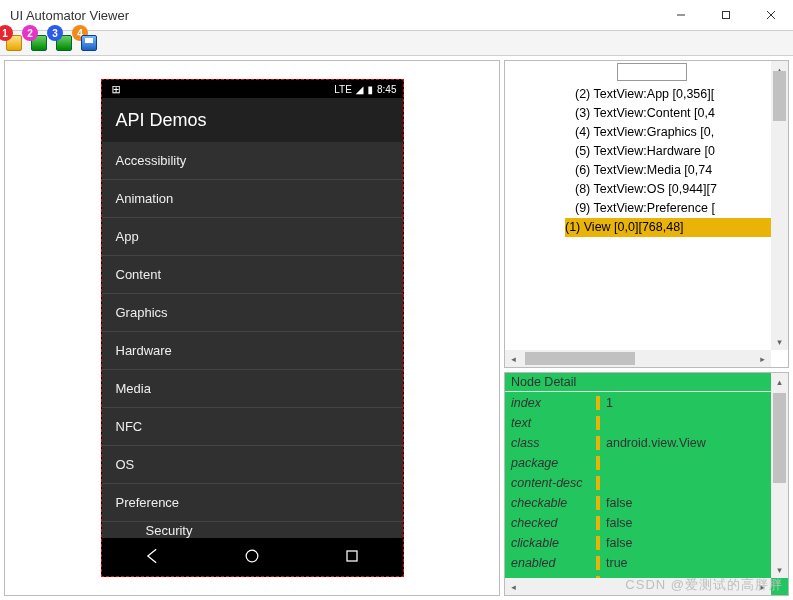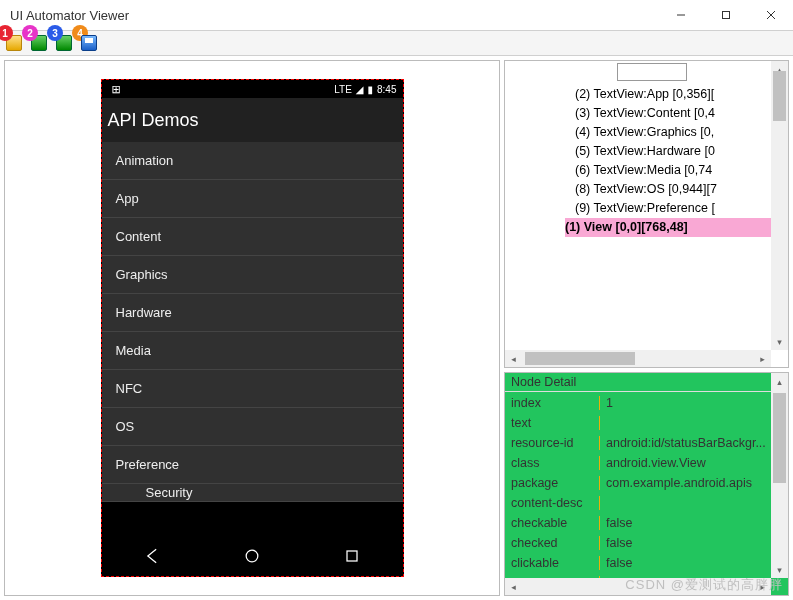--- a/index.html
+++ b/index.html
@@ -27,48 +27,48 @@
 
 
 .main { display:flex; height: calc(100% - 56px); padding:4px; gap:4px; }
 .left { flex: 1; border:1px solid #bbb; display:flex; align-items:center; justify-content:center; background:#fff; position:relative; }
 .right { width: 285px; display:flex; flex-direction:column; gap:4px; }
 
 
 .phone { width: 303px; height: 498px; background:#000; position:relative; border:1px dashed #f00; }
 .pstatus { height:18px; background:#000; color:#fff; display:flex; align-items:center; font-size:10px; padding:0 6px; }
 .pstatus .apps{ font-size:11px; } .pstatus .sp{flex:1;} .pstatus span{margin-left:4px;}
-.pheader { height:44px; background:#212121; color:#fff; font-size:18px; font-weight:500; display:flex; align-items:center; padding-left:6px; }
+.pheader { height:44px; background:#212121; color:#fff; font-size:18px; font-weight:500; display:flex; align-items:center; padding-left:14px; }
 .plist { }
 .pitem { height:38px; border-bottom:1px solid #444; background:#303030; color:#eee; font-size:13px; display:flex; align-items:center; padding-left:14px; }
 .pnav { position:absolute; bottom:0; left:0; right:0; height:38px; background:#000; display:flex; align-items:center; justify-content:space-around; }
 .pnav svg { width:20px; height:20px; }
 
 
 .treepane { flex:1; border:1px solid #bbb; background:#fff; position:relative; overflow:hidden; font-size:12.5px; }
 .treepane .header-box { position:absolute; top:2px; left:112px; width:70px; height:18px; border:1px solid #999; background:#fff; }
 .tree-scroll { position:absolute; top:24px; left:0; right:17px; bottom:17px; overflow:hidden; padding-left:70px; line-height:19px;}
 .tree-item { white-space:nowrap; overflow:hidden; }
 .tree-item.lvl2 { padding-left:0px; margin-left:-10px; }
-.tree-item.sel { background:#f9a8d4;font-weight:bold; }
+.tree-item.sel { background:#eab308; }
 .vscroll { position:absolute; top:0; right:0; width:17px; bottom:17px; background:#f0f0f0; }
 .vscroll .thumb { position:absolute; left:2px; right:2px; top:10px; height:50px; background:#c1c1c1; }
 .vscroll .arr { position:absolute; left:0; right:0; height:17px; display:flex; align-items:center; justify-content:center; font-size:9px; color:#666; }
 .vscroll .up{top:0;} .vscroll .down{bottom:0;}
 .hscroll { position:absolute; left:0; right:17px; bottom:0; height:17px; background:#f0f0f0; }
 .hscroll .thumb { position:absolute; top:2px; bottom:2px; left:20px; width:110px; background:#c1c1c1; }
 .hscroll .arr { position:absolute; top:0; bottom:0; width:17px; display:flex; align-items:center; justify-content:center; font-size:9px; color:#666; }
 .hscroll .lft{left:0;} .hscroll .rgt{right:0;}
 
 
 .detailpane { height: 224px; border:1px solid #bbb; background:#22c55e; position:relative; overflow:hidden; font-size:12.5px; }
 .detailpane .dtitle { padding:2px 6px; border-bottom:1px solid #ddd; color:#333; }
 .dtable { position:absolute; top:20px; left:0; right:17px; bottom:17px; overflow:hidden; }
 .drow { display:flex; height:20px; align-items:center; }
-.drow .k { width:95px; padding-left:6px; border-right:1px solid #eab308; color:#333; white-space:nowrap; overflow:hidden; }
+.drow .k { width:95px; padding-left:6px; border-right:4px solid #eab308; color:#333; white-space:nowrap; overflow:hidden;font-style:italic; }
 .drow .v { flex:1; padding-left:6px; color:#333; white-space:nowrap; overflow:hidden; }
 .detailpane .vscroll .thumb { top:20px; height:90px; }
 
 
 .wm { position:absolute; bottom:6px; right:10px; color:#bfbfbf; font-size:13px; font-family: "Microsoft YaHei",sans-serif; pointer-events:none; letter-spacing:1px; }
 </style>
 </head>
 <body>
 
 <div class="titlebar">
@@ -118,20 +118,21 @@
       <div class="pstatus">
         <span class="apps">⊞</span>
         <span class="sp"></span>
         <span>LTE</span>
         <span>◢</span>
         <span>▮</span>
         <span>8:45</span>
       </div>
       <div class="pheader">API Demos</div>
       <div class="plist">
+        <div class="pitem">Accessibility</div>
         <div class="pitem">Animation</div>
         <div class="pitem">App</div>
         <div class="pitem">Content</div>
         <div class="pitem">Graphics</div>
         <div class="pitem">Hardware</div>
         <div class="pitem">Media</div>
         <div class="pitem">NFC</div>
         <div class="pitem">OS</div>
         <div class="pitem">Preference</div>
         <div class="pitem" style="height:18px;padding-left:44px;">Security</div>
@@ -180,30 +181,25 @@
       <div class="dtable">
         <div class="drow">
             <div class="k">index</div>
             <div class="v">1</div>
           </div>
         <div class="drow">
             <div class="k">text</div>
             <div class="v"></div>
           </div>
         <div class="drow">
-            <div class="k">resource-id</div>
-            <div class="v">android:id/statusBarBackgr...</div>
-          </div>
-        <div class="drow">
             <div class="k">class</div>
             <div class="v">android.view.View</div>
           </div>
         <div class="drow">
             <div class="k">package</div>
-            <div class="v">com.example.android.apis</div>
           </div>
         <div class="drow">
             <div class="k">content-desc</div>
             <div class="v"></div>
           </div>
         <div class="drow">
             <div class="k">checkable</div>
             <div class="v">false</div>
           </div>
         <div class="drow">

